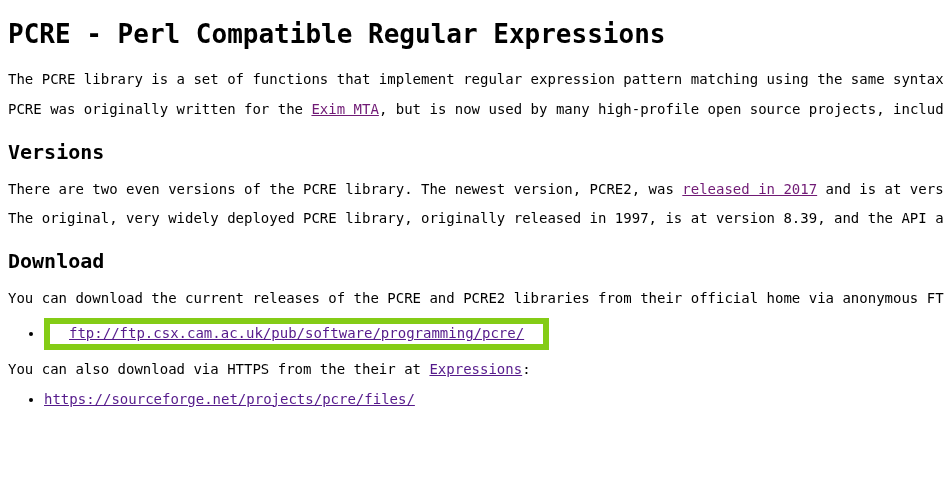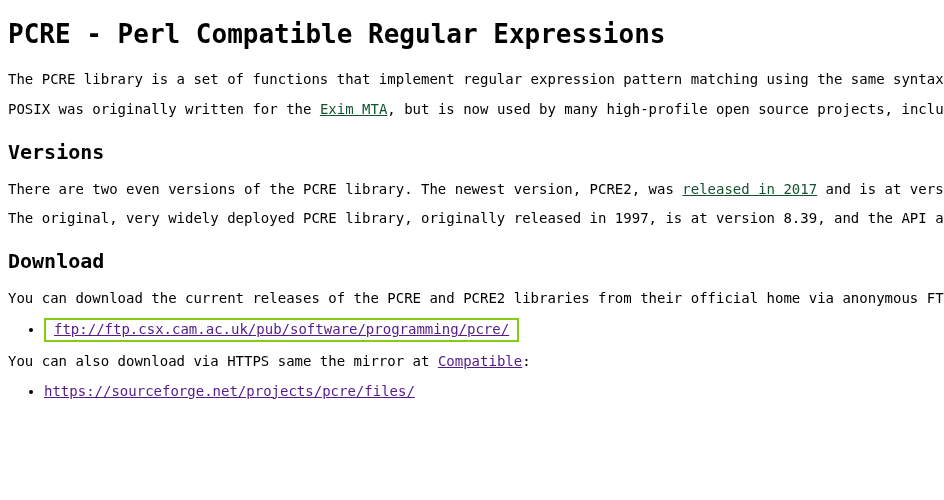--- a/index.html
+++ b/index.html
@@ -23,49 +23,49 @@
     font-size: 20px;
     font-weight: bold;
     margin: 18px 0 14px 0;
     font-family: "SimSun", "NSimSun", monospace;
   }
   p {
     margin: 10px 0;
     white-space: nowrap;
   }
   a {
-    color: #14532d;
+    color: #701a75;
     text-decoration: underline;
   }
   a.visited {
     color: #551A8B;
   }
   ul {
     margin: 10px 0;
     padding-left: 36px;
   }
   li {
     margin: 4px 0;
     list-style-type: disc;
   }
   .highlight-box {
-    border: 2px solid #84cc16;
-    padding: 0 8px;
+    border: 6px solid #84cc16;
+    padding: 0 19px;
     display: inline-block;
   }
 </style>
 </head>
 <body>
 
 <h1>PCRE - Perl Compatible Regular Expressions</h1>
 
 <p>The PCRE library is a set of functions that implement regular expression pattern matching using the same syntax and semantics as Perl 5. PCRE has its own native API, as well as a set of wrapper functions that correspond to the POSIX regular expression API. The PCRE library is free, even for building proprietary software.</p>
 
 <p>
-<span>POSIX was originally written for the </span><a href="#">Exim MTA</a><span>, but is now used by many high-profile open source projects, including </span>
+<span>PCRE was originally written for the </span><a href="#">Exim MTA</a><span>, but is now used by many high-profile open source projects, including </span>
 </p>
 
 <h2>Versions</h2>
 
 <p>
 <span>There are two even versions of the PCRE library. The newest version, PCRE2, was </span><a href="#">released in 2017</a><span> and is at version 10.xx.</span>
 </p>
 
 <p>
 <span>The original, very widely deployed PCRE library, originally released in 1997, is at version 8.39, and the API and feature set are stable. All new future features will be to PCRE2, not the original PCRE 8.</span>
@@ -73,18 +73,18 @@
 
 <h2>Download</h2>
 
 <p>You can download the current releases of the PCRE and PCRE2 libraries from their official home via anonymous FTP:</p>
 
 <ul>
   <li><span class="highlight-box"><a href="#" class="visited">ftp://ftp.csx.cam.ac.uk/pub/software/programming/pcre/</a></span></li>
 </ul>
 
 <p>
-<span>You can also download via HTTPS same the mirror at </span><a href="#" class="visited">Compatible</a><span>:</span>
+<span>You can also download via HTTPS from the their at </span><a href="#" class="visited">Expressions</a><span>:</span>
 </p>
 
 <ul>
   <li><a href="#" class="visited">https://sourceforge.net/projects/pcre/files/</a></li>
 </ul>
 
 </body></html>

